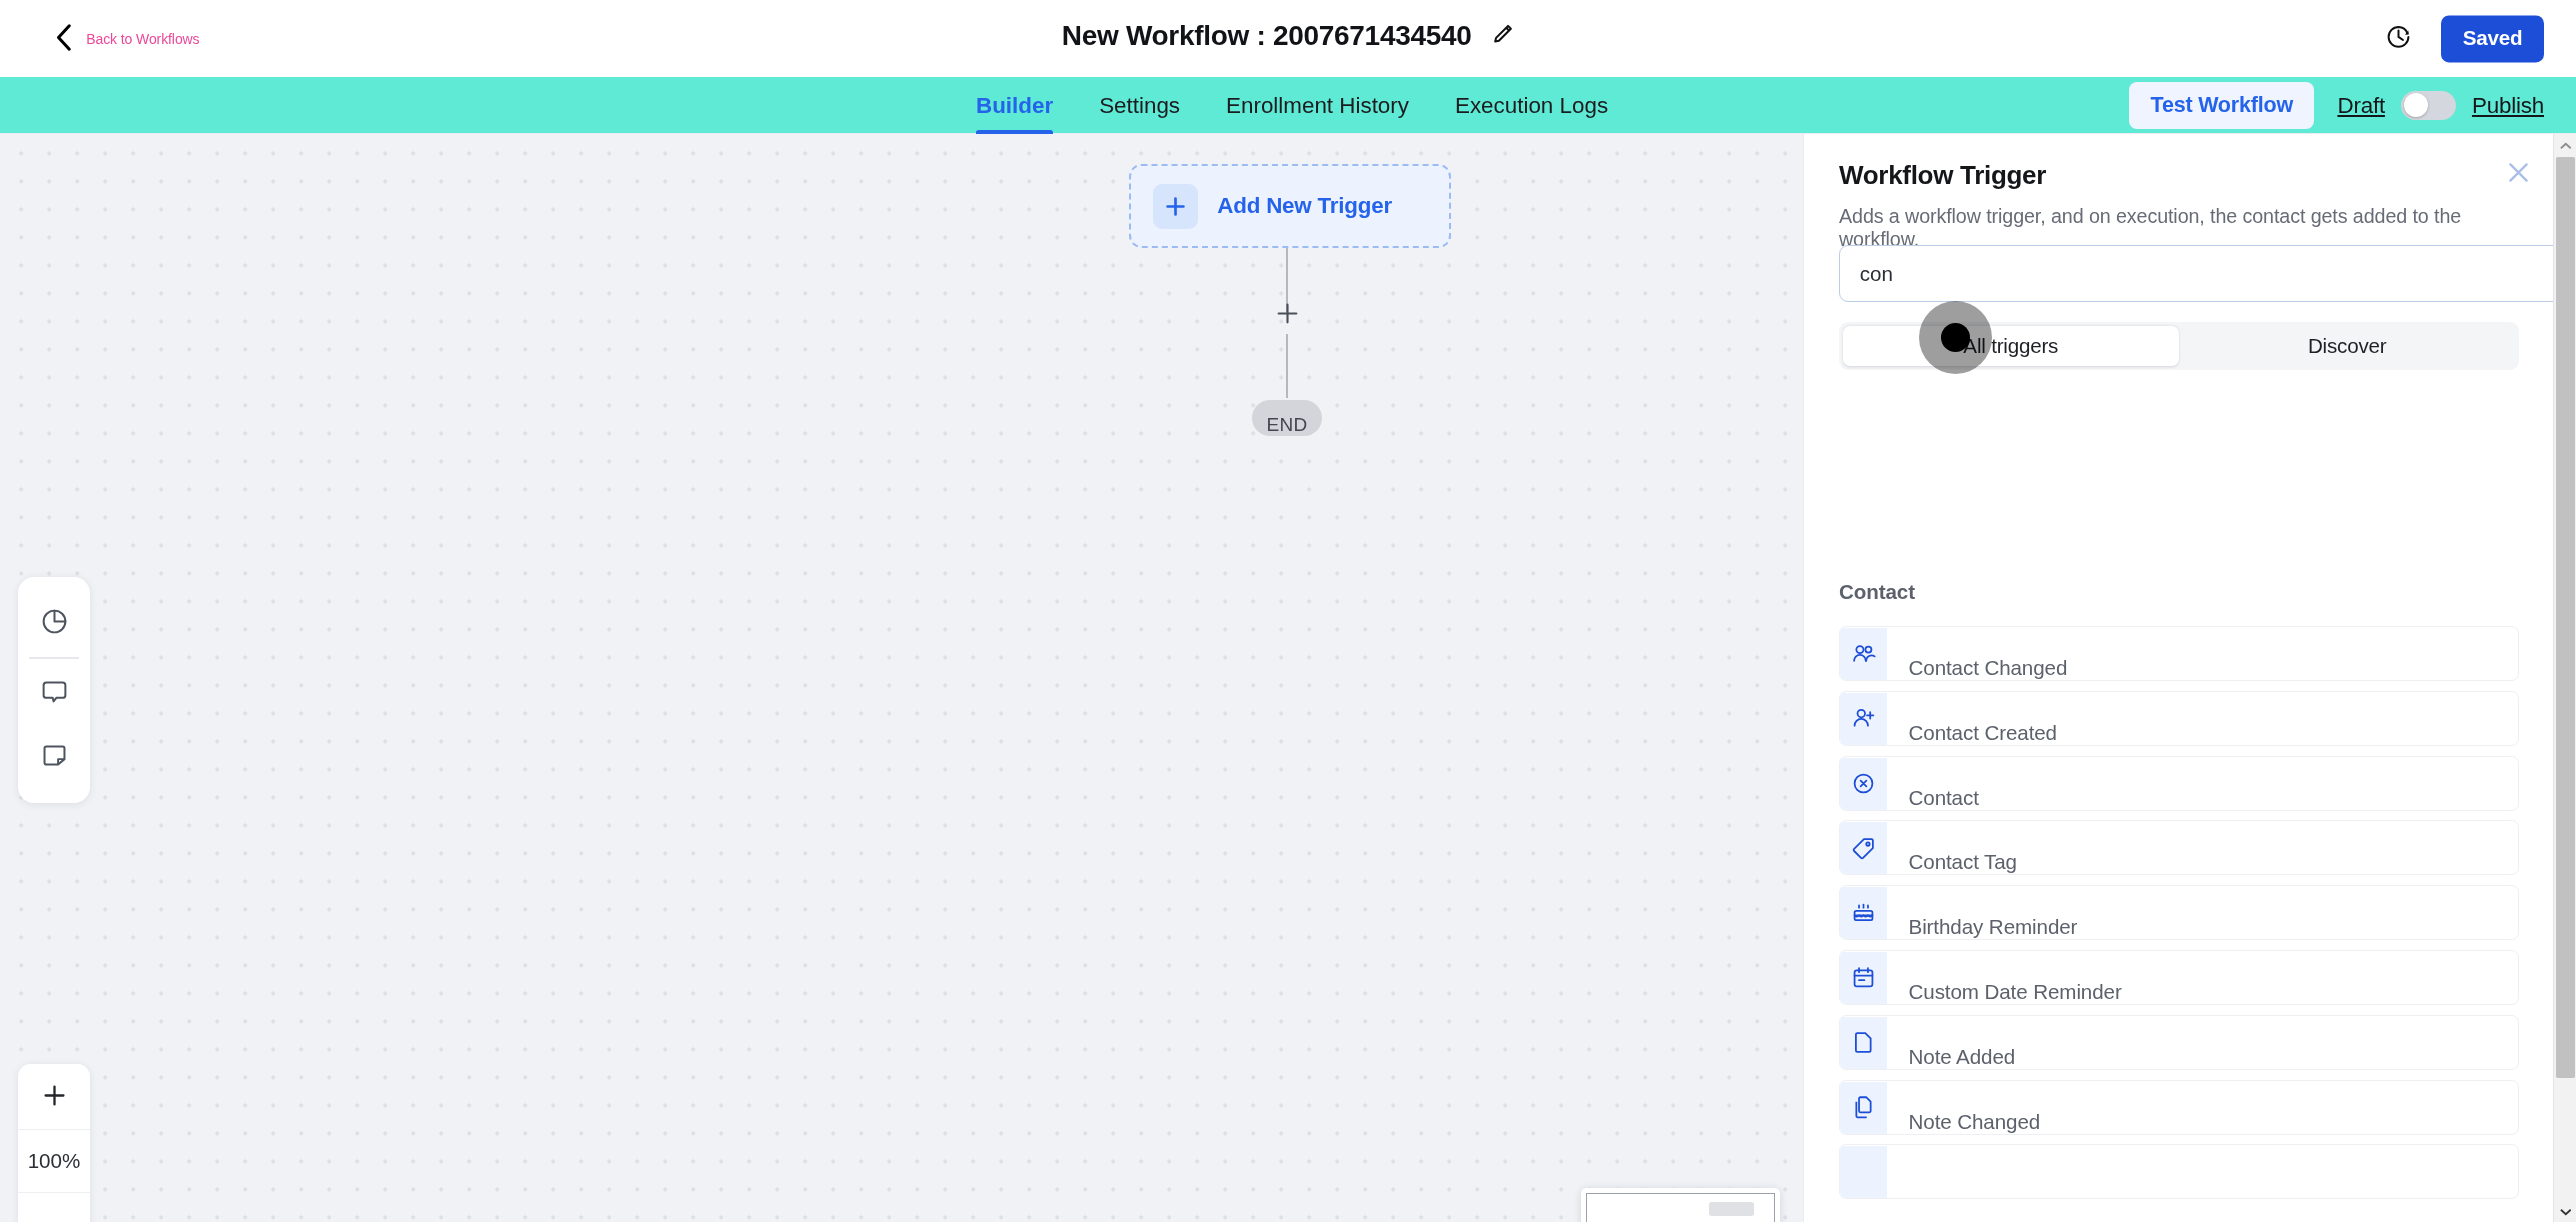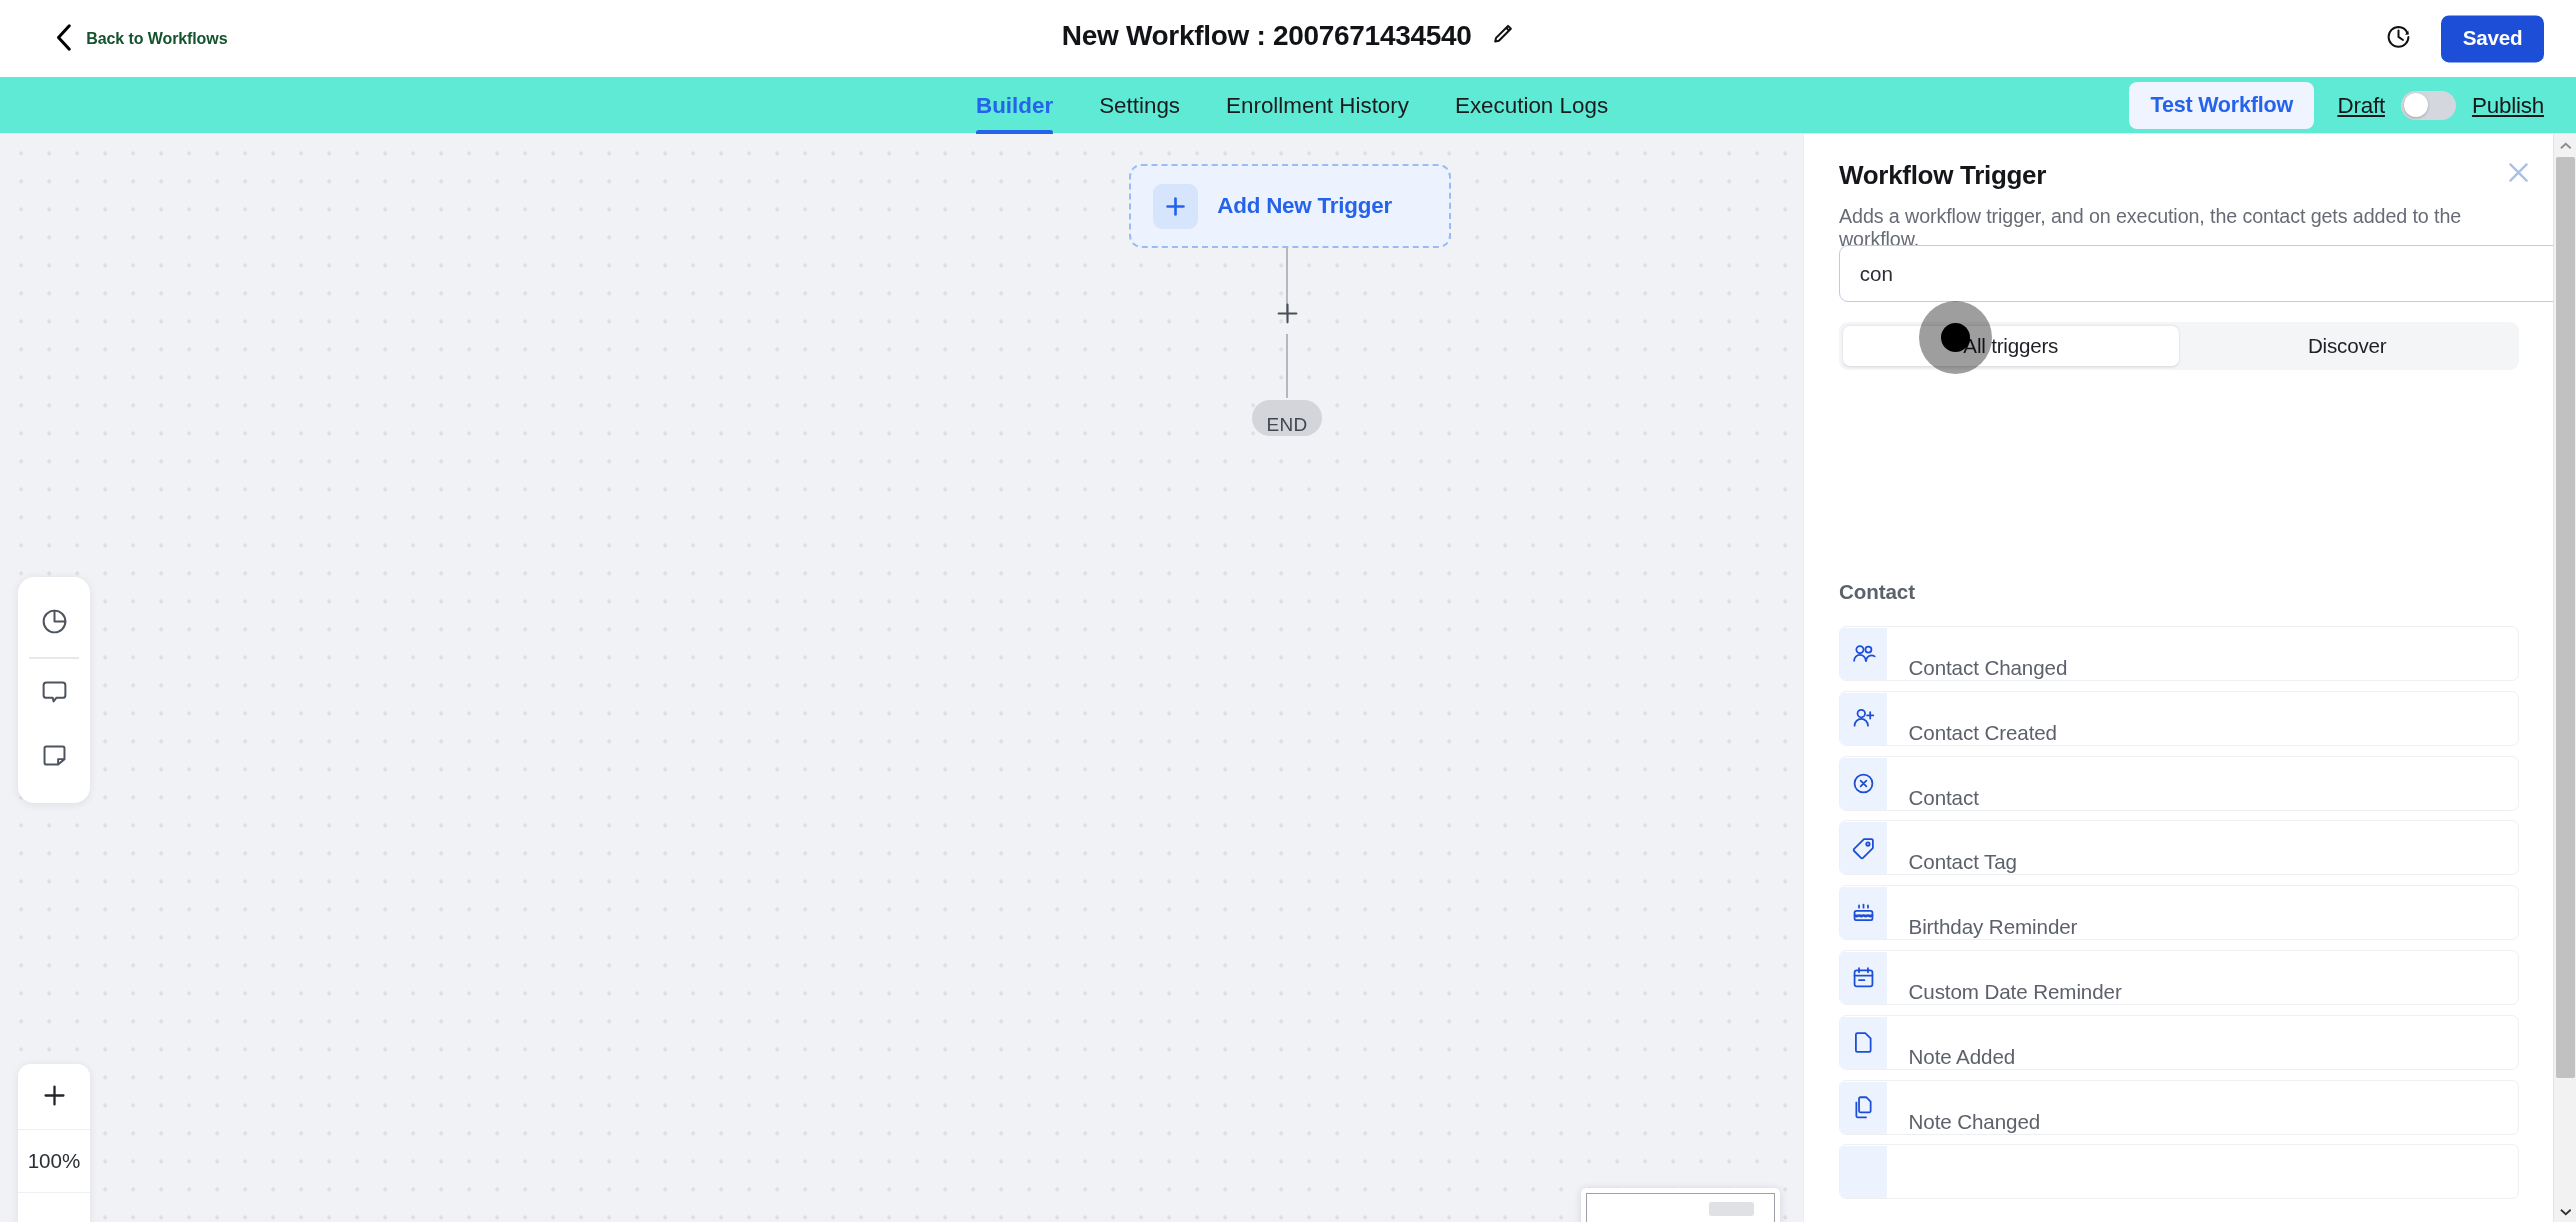--- a/index.html
+++ b/index.html
@@ -15,21 +15,21 @@
     position: absolute; left: 0; top: 0; width: 2576px; height: 77px;
     background: #ffffff;
     display: flex; align-items: center;
   }
   .back-link {
     position: absolute; left: 54px; top: 50%; transform: translateY(-50%);
     display: flex; align-items: center; gap: 14.3px;
     cursor: pointer;
   }
   .back-chevron { display: block; }
-  .back-label { font-size: 16px; font-weight: 700; color: #14532d; letter-spacing: -0.1px; }
+  .back-label { font-size: 14px; font-weight: 400; color: #ec4899; letter-spacing: -0.1px; }
 
   .wf-title-wrap {
     position: absolute; left: 50%; top: 36px; transform: translate(-50%,-50%);
     display: flex; align-items: center; gap: 19.7px;
   }
   .wf-title { font-size: 28px; font-weight: 700; color: #111317; white-space: nowrap; letter-spacing: -0.3px; }
   .pencil-btn { cursor: pointer; display: block; }
 
   .top-right { position: absolute; right: 32px; top: 50%; transform: translateY(-50%);
     display: flex; align-items: center; gap: 29px; }

